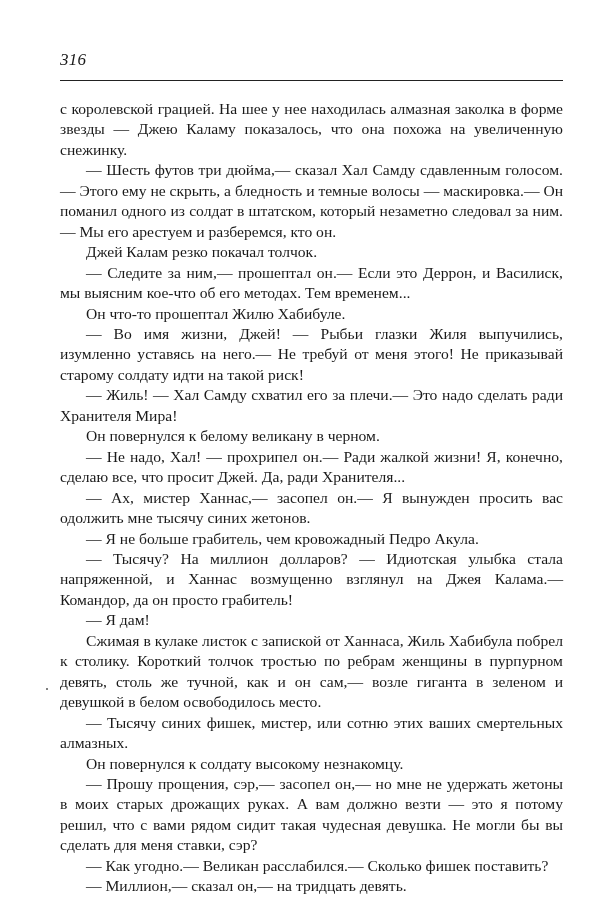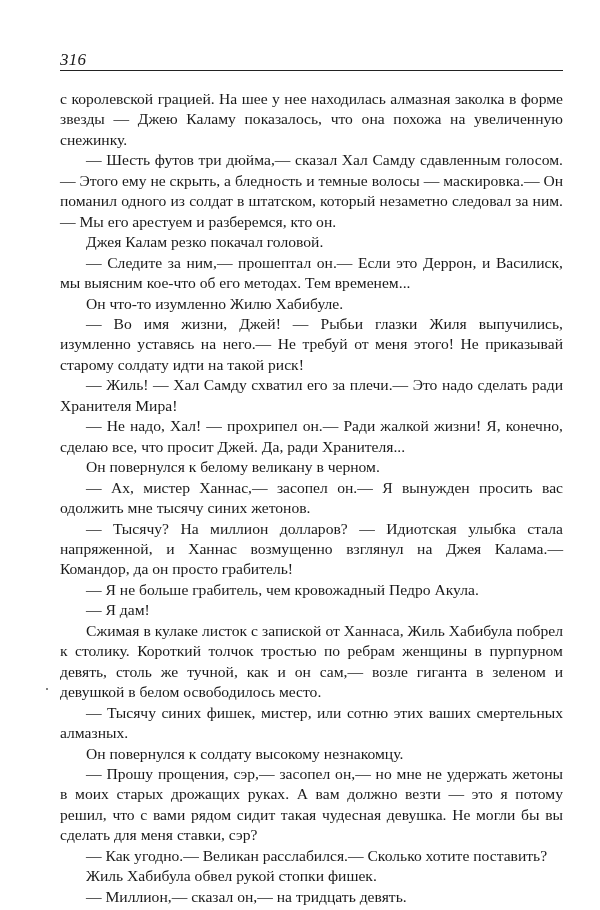--- a/index.html
+++ b/index.html
@@ -5,21 +5,21 @@
   html, body { margin: 0; padding: 0; background: #ffffff; }
   body { width: 600px; height: 910px; position: relative; overflow: hidden; }
   .page {
     position: absolute; left: 60px; top: 50px; width: 503px;
     font-family: "Liberation Serif", "DejaVu Serif", serif;
     color: #1a1a1a;
   }
   .running-head {
     display: flex; justify-content: space-between; align-items: flex-end;
     font-style: italic; font-size: 17px; letter-spacing: 0.2px;
-    padding-bottom: 1px;
+    padding-bottom: 11px;
     border-bottom: 1.5px solid #222;
     height: 19px; line-height: 19px;
   }
   .running-head .title { letter-spacing: 0.6px; }
   .body-text {
     margin-top: 18px;
     font-size: 15.6px;
     line-height: 20.45px;
     text-align: justify;
     hyphens: manual;
@@ -31,33 +31,32 @@
 </head>
 <body>
 
 <div class="page">
   <div class="running-head">
     <span class="num">316</span>
   </div>
   <div class="body-text" id="body-text">
       <p class="">с королевской грацией. На шее у нее находилась алмазная заколка в форме звезды — Джею Каламу показалось, что она похожа на увеличенную снежинку.</p>
       <p class="ind">— Шесть футов три дюйма,— сказал Хал Самду сдавленным голосом.— Этого ему не скрыть, а бледность и темные волосы — маскировка.— Он поманил одного из солдат в штатском, который незаметно следовал за ним.— Мы его арестуем и разберемся, кто он.</p>
-      <p class="ind">Джея Калам резко покачал головой.</p>
+      <p class="ind">Джей Калам резко покачал толчок.</p>
       <p class="ind">— Следите за ним,— прошептал он.— Если это Деррон, и Василиск, мы выясним кое-что об его методах. Тем временем...</p>
-      <p class="ind">Он что-то изумленно Жилю Хабибуле.</p>
+      <p class="ind">Он что-то прошептал Жилю Хабибуле.</p>
       <p class="ind">— Во имя жизни, Джей! — Рыбьи глазки Жиля выпучились, изумленно уставясь на него.— Не требуй от меня этого! Не приказывай старому солдату идти на такой риск!</p>
       <p class="ind">— Жиль! — Хал Самду схватил его за плечи.— Это надо сделать ради Хранителя Мира!</p>
+      <p class="ind">Он повернулся к белому великану в черном.</p>
       <p class="ind">— Не надо, Хал! — прохрипел он.— Ради жалкой жизни! Я, конечно, сделаю все, что просит Джей. Да, ради Хранителя...</p>
-      <p class="ind">Он повернулся к белому великану в черном.</p>
       <p class="ind">— Ах, мистер Ханнас,— засопел он.— Я вынужден просить вас одолжить мне тысячу синих жетонов.</p>
+      <p class="ind">— Я не больше грабитель, чем кровожадный Педро Акула.</p>
       <p class="ind">— Тысячу? На миллион долларов? — Идиотская улыбка стала напряженной, и Ханнас возмущенно взглянул на Джея Калама.— Командор, да он просто грабитель!</p>
-      <p class="ind">— Я не больше грабитель, чем кровожадный Педро Акула.</p>
       <p class="ind">— Я дам!</p>
       <p class="ind">Сжимая в кулаке листок с запиской от Ханнаса, Жиль Хабибула побрел к столику. Короткий толчок тростью по ребрам женщины в пурпурном девять, столь же тучной, как и он сам,— возле гиганта в зеленом и девушкой в белом освободилось место.</p>
       <p class="ind">— Тысячу синих фишек, мистер, или сотню этих ваших смертельных алмазных.</p>
       <p class="ind">Он повернулся к солдату высокому незнакомцу.</p>
       <p class="ind">— Прошу прощения, сэр,— засопел он,— но мне не удержать жетоны в моих старых дрожащих руках. А вам должно везти — это я потому решил, что с вами рядом сидит такая чудесная девушка. Не могли бы вы сделать для меня ставки, сэр?</p>
-      <p class="ind">— Как угодно.— Великан расслабился.— Сколько хотите поставить?</p>
-      <p class="ind">Жиль Хабибула обвел рукой стопки фишек.</p>
+      <p class="ind">— Как угодно.— Великан расслабился.— Сколько фишек поставить?</p>
       <p class="ind">— Миллион,— сказал он,— на тридцать девять.</p>
     </div>
 </div>
 <div class="stray-mark"></div>
 
 </body></html>

